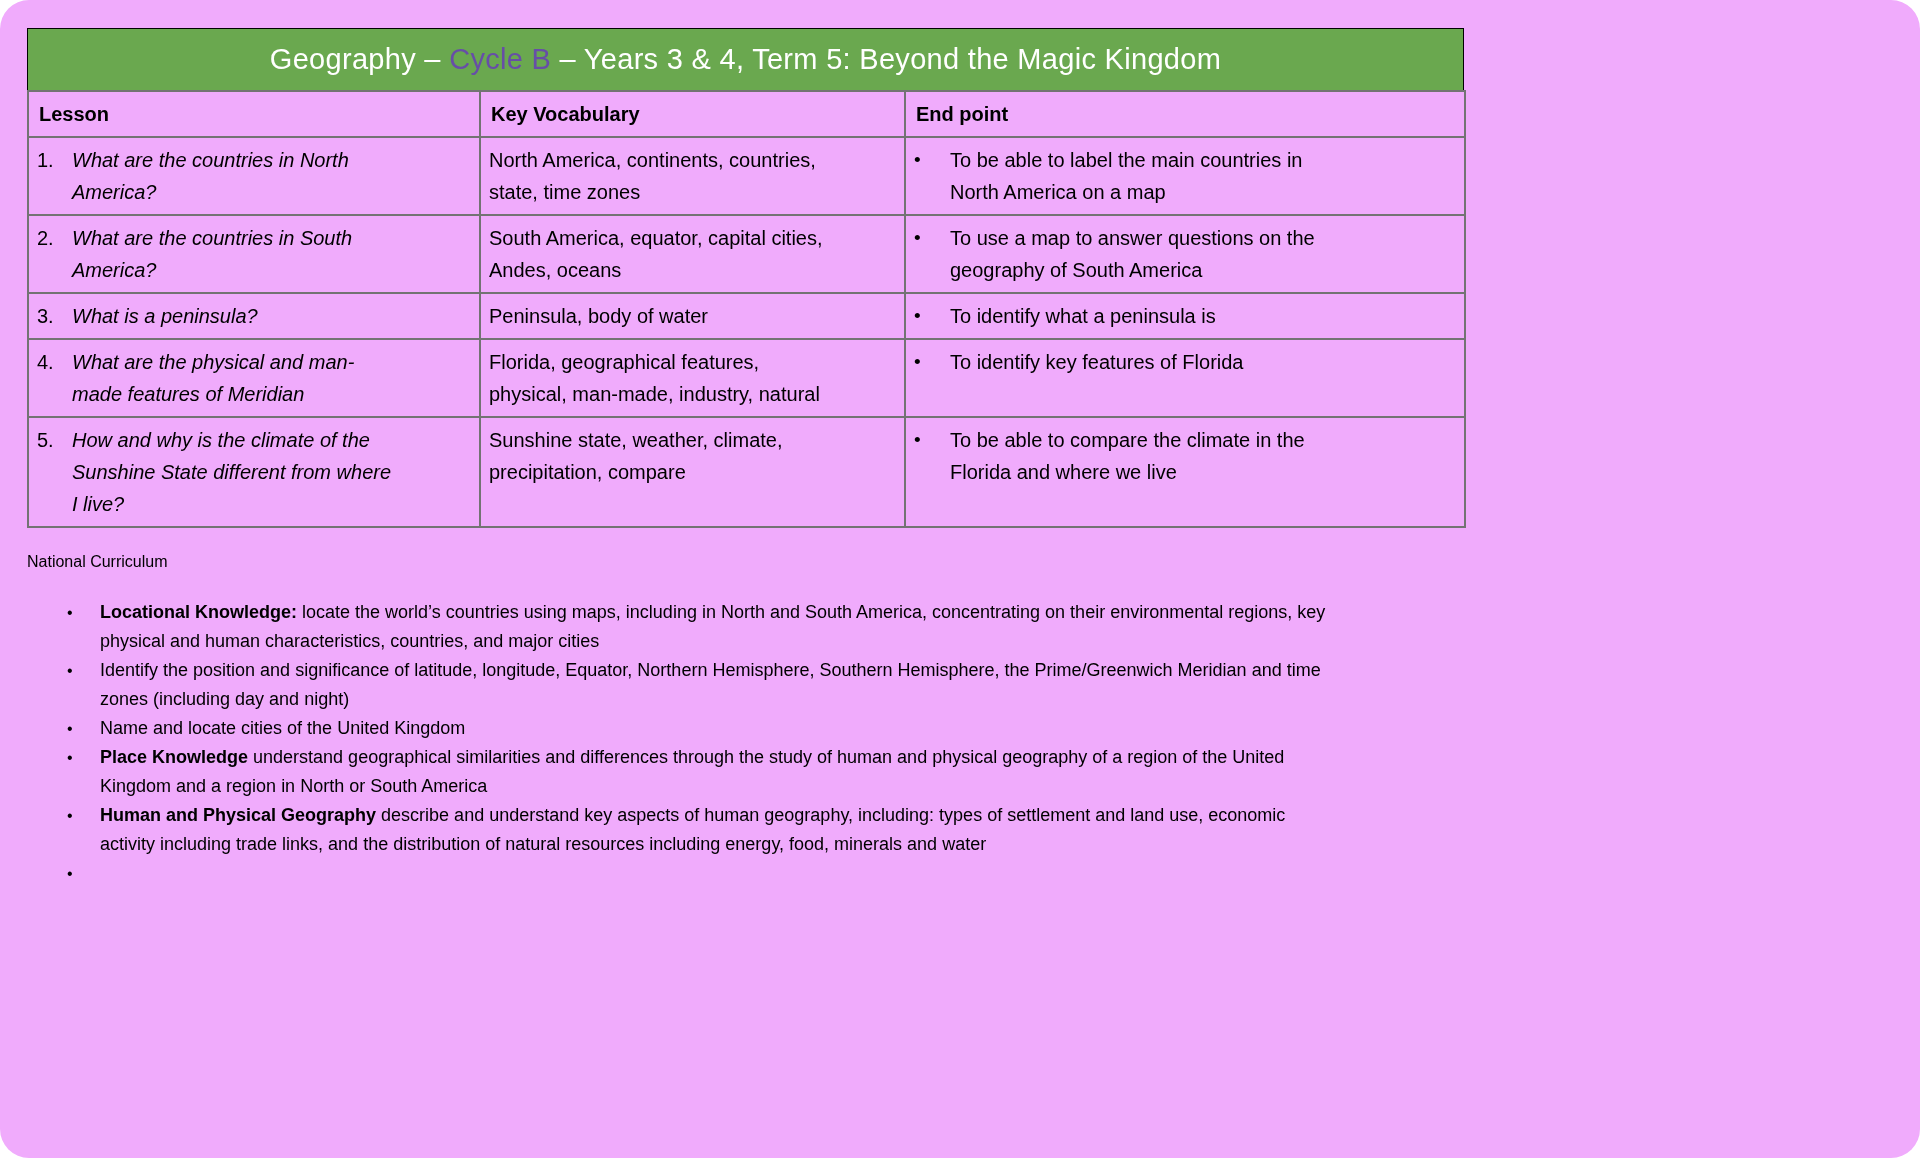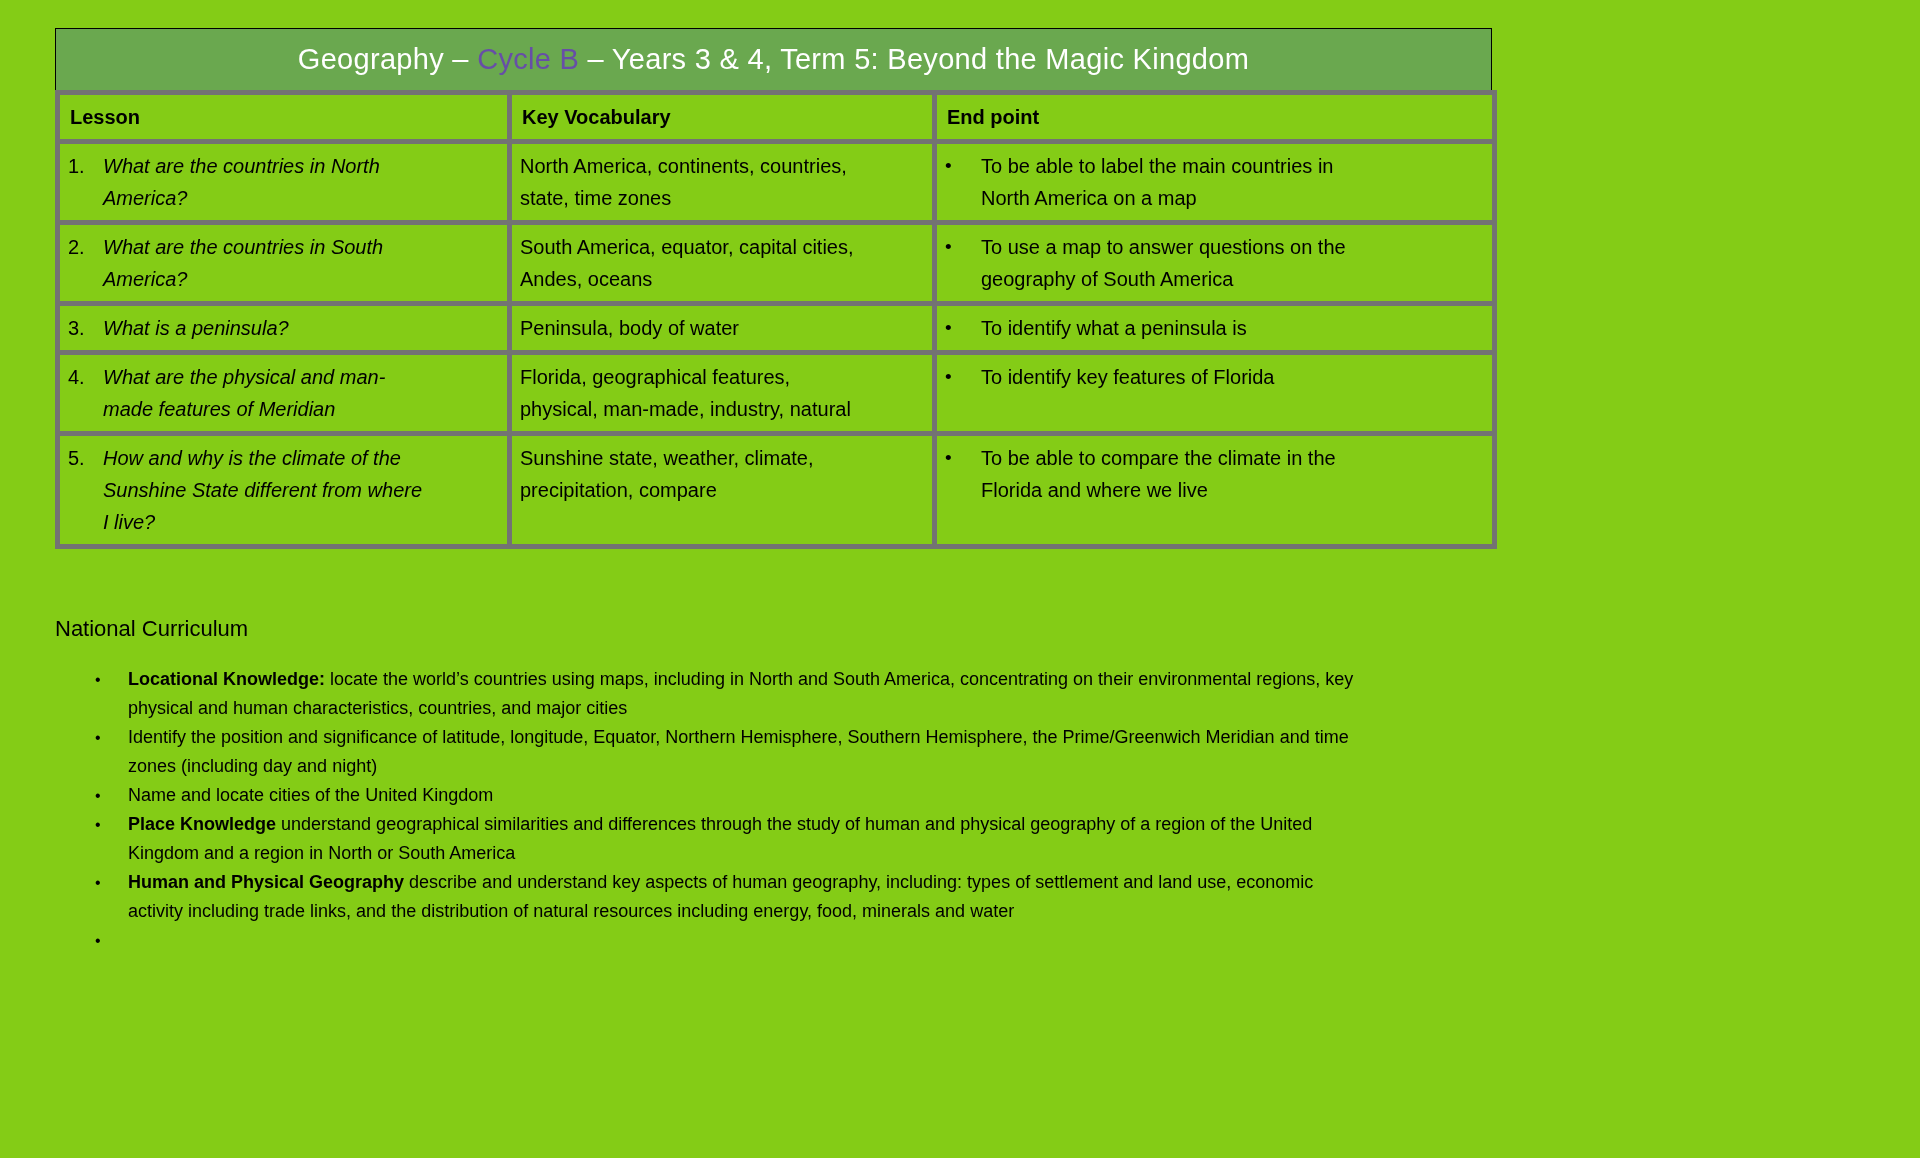--- a/index.html
+++ b/index.html
@@ -6,23 +6,24 @@
     margin: 0;
     padding: 0;
     background: #ffffff;
     font-family: "Liberation Sans", sans-serif;
     color: #000000;
   }
   * { box-sizing: border-box; }
   .page {
     width: 1920px;
     height: 1158px;
-    padding: 28px 0 0 55px;
-    background: #84cc16;
+    padding: 28px 0 0 27px;
+    background: #f0abfc;
     overflow: hidden;
+    border-radius: 29px;
   }
   .doc { width: 1437px; }
 
   
   .title-bar {
     width: 1437px;
     height: 62px;
     border: 1px solid #000000;
     border-bottom: none;
     display: flex;
@@ -36,21 +37,21 @@
   .title-highlight { color: #674ea7; }
 
   
   .lesson-table {
     border-collapse: collapse;
     table-layout: fixed;
     width: 1437px;
   }
   .lesson-table th,
   .lesson-table td {
-    border: 5px solid #737373;
+    border: 2px solid #737373;
     vertical-align: top;
     font-size: 20px;
     line-height: 32px;
     padding: 6px 8px;
     text-align: left;
   }
   .lesson-table th { font-weight: bold; padding-left: 10px; }
   .lesson-table tbody tr:nth-child(1) { height: 78px; }
   .lesson-table tbody tr:nth-child(2) { height: 77px; }
   .lesson-table tbody tr:nth-child(3) { height: 45px; }
@@ -65,22 +66,22 @@
   .vocab-cell { padding-left: 10px; }
   .vocab-text { max-width: 352px; }
 
   .ep-cell { padding-left: 22px; }
   .ep-wrap { display: flex; }
   .ep-bullet { width: 36px; flex: none; font-size: 19px; }
   .ep-text { max-width: 400px; }
 
   
   .nc-heading {
-    margin-top: 68px;
-    font-size: 22px;
+    margin-top: 22px;
+    font-size: 16px;
     line-height: 24px;
   }
   .nc-list {
     margin: 24px 0 0 0;
     padding: 0;
     list-style: none;
   }
   .nc-list li {
     display: flex;
     margin-left: 40px;

